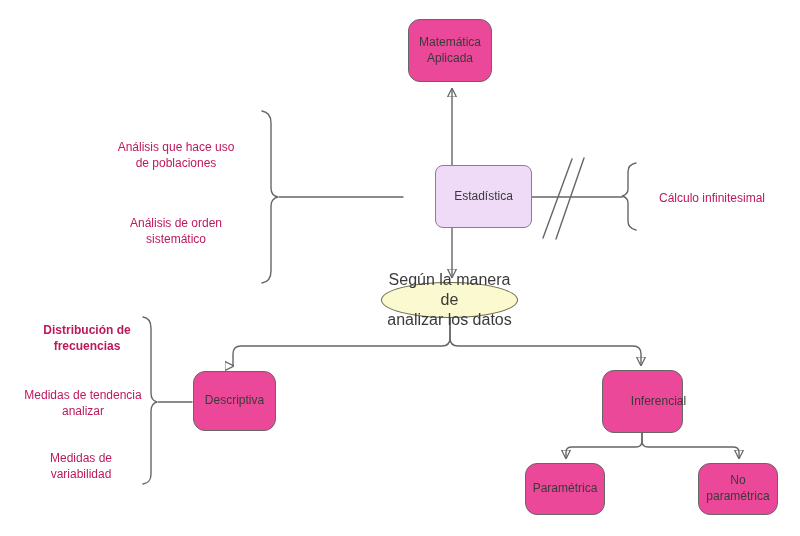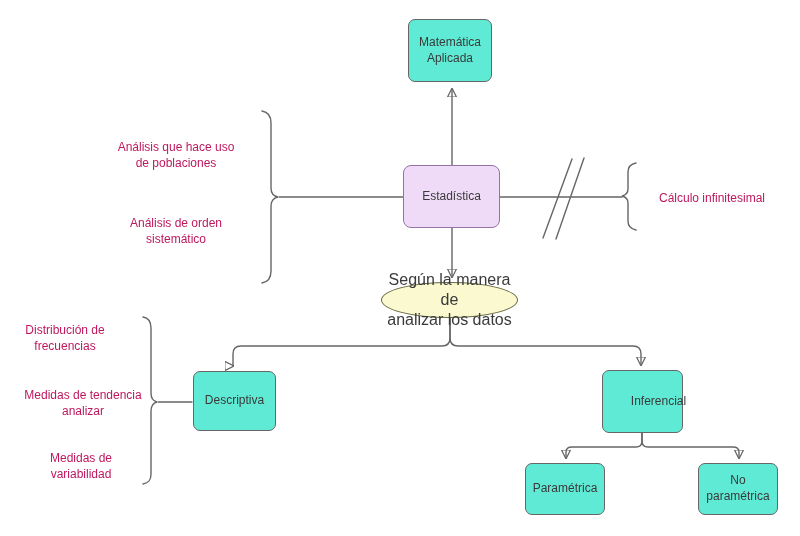--- a/index.html
+++ b/index.html
@@ -26,31 +26,32 @@
     stroke-linecap: round;
   }
   .node {
     position: absolute;
     display: flex;
     align-items: center;
     justify-content: center;
     text-align: center;
     white-space: pre-line;
     box-sizing: border-box;
-    background: #5eead4;
+    background: #ec4899;
     border: 1.5px solid #666666;
-    border-radius: 7px;
+    border-radius: 12px;
     color: #3a3a3a;
     font-size: 12px;
     line-height: 1.3;
   }
   .node.estadistica {
     background: #efdbf7;
     border-color: #9673a6;
     border-radius: 8px;
+    margin-left: 32px;
   }
   .node.ellipse {
     background: #fbf9d0;
     border-color: #6b6b44;
     border-radius: 50%;
     font-size: 16px;
     line-height: 1.25;
   }
   .side-label {
     position: absolute;
@@ -119,21 +120,21 @@
 paramétrica</div>
 
   <div class="side-label" style="left:106px; top:139px; width:140px;">Análisis que hace uso
 de poblaciones</div>
 
   <div class="side-label" style="left:106px; top:215px; width:140px;">Análisis de orden
 sistemático</div>
 
   <div class="side-label left-align" style="left:647px; top:190px; width:130px;">Cálculo infinitesimal</div>
 
-  <div class="side-label" style="left:2px; top:322px; width:126px;">Distribución de
+  <div class="side-label" style="left:24px; top:322px; width:126px;font-weight:bold;">Distribución de
 frecuencias</div>
 
   <div class="side-label" style="left:14px; top:387px; width:138px;">Medidas de tendencia
 analizar</div>
 
   <div class="side-label" style="left:18px; top:450px; width:126px;">Medidas de
 variabilidad</div>
 
 </div>
 

